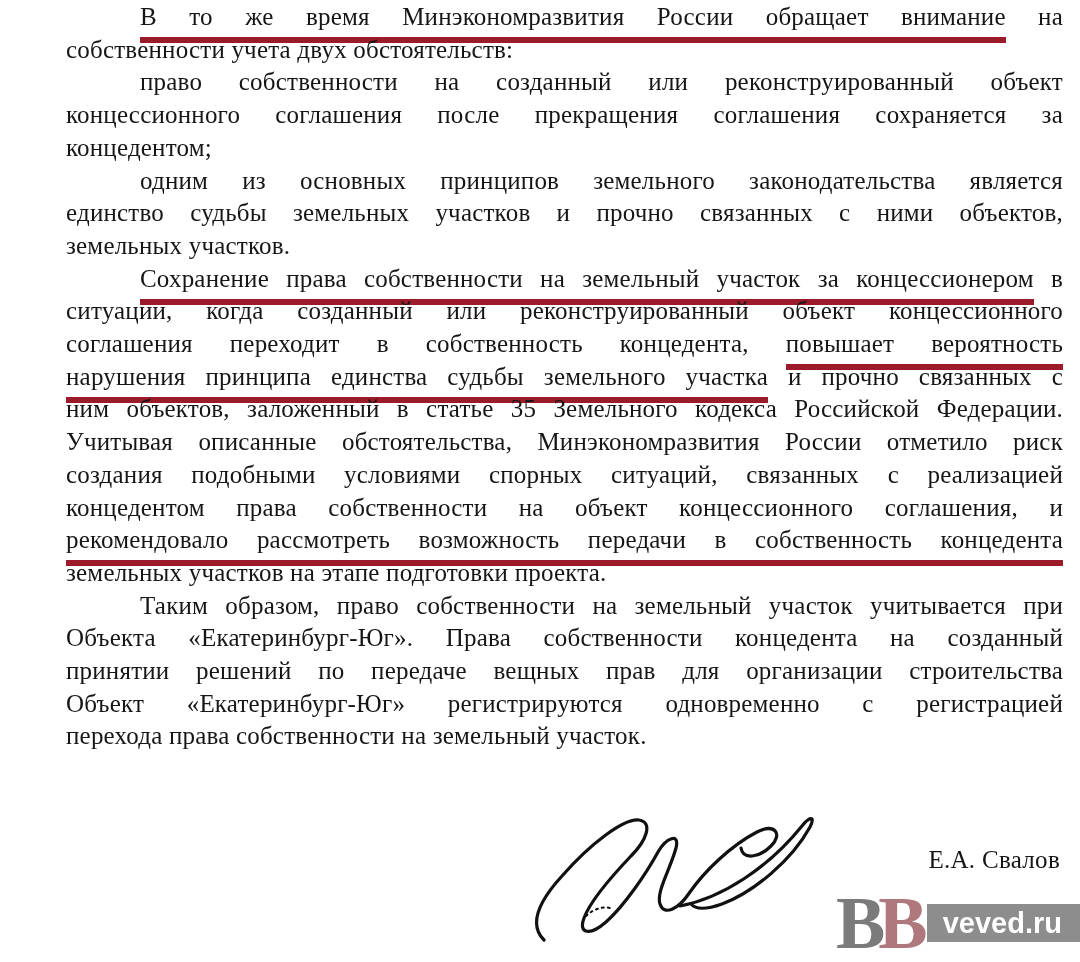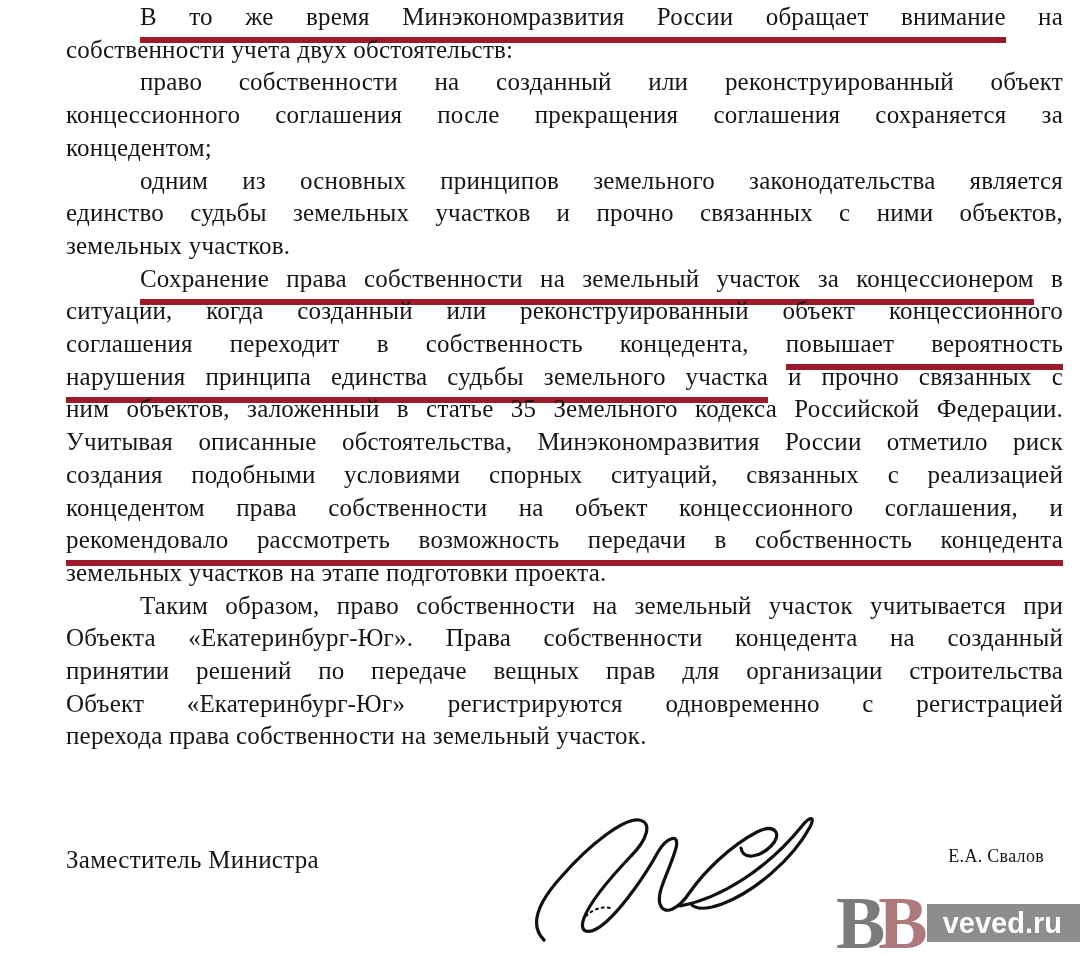--- a/index.html
+++ b/index.html
@@ -41,22 +41,22 @@
   .seg{ }
   .seg.u{
     border-bottom:6px solid var(--accent-red);
     padding-bottom:7px;
   }
   .sign-title{
     position:absolute;left:66px;top:846px;
     font-size:25px;letter-spacing:0.3px;
   }
   .sign-name{
-    position:absolute;right:36px;top:846px;
-    font-size:18px;letter-spacing:0.3px;text-align:right;
+    position:absolute;right:20px;top:846px;
+    font-size:25px;letter-spacing:0.3px;text-align:right;
   }
   .sign-svg{
     position:absolute;left:530px;top:788px;
     width:340px;height:172px;
   }
   .watermark{
     position:absolute;right:0;bottom:10px;
     display:flex;align-items:center;
     font-family:"Liberation Serif", serif;
   }
@@ -104,21 +104,20 @@
       <div class="line"><span class="seg">концедентом права собственности на объект концессионного соглашения, и</span></div>
       <div class="line"><span class="seg u">рекомендовало рассмотреть возможность передачи в собственность концедента</span></div>
       <div class="line last"><span class="seg">земельных участков на этапе подготовки проекта.</span></div>
       <div class="line indent"><span class="seg">Таким образом, право собственности на земельный участок учитывается при</span></div>
       <div class="line"><span class="seg">Объекта «Екатеринбург-Юг». Права собственности концедента на созданный</span></div>
       <div class="line"><span class="seg">принятии решений по передаче вещных прав для организации строительства</span></div>
       <div class="line"><span class="seg">Объект «Екатеринбург-Юг» регистрируются одновременно с регистрацией</span></div>
       <div class="line last"><span class="seg">перехода права собственности на земельный участок.</span></div>
     </div>
 
-  <div class="sign-title">Заместитель Министра</div>
 
   <svg class="sign-svg" viewBox="0 0 340 172" fill="none" xmlns="http://www.w3.org/2000/svg">
     <path d="M14,152 C-2,136 10,112 32,88 C60,56 94,30 109,32 C123,34 117,52 101,68 C81,89 60,114 54,130 C48,146 60,148 76,134 C94,118 116,86 128,64 C136,50 150,44 146,60 C140,82 126,104 130,116 C134,128 148,122 160,104 C174,84 200,58 227,44 C245,35 253,46 241,58 C229,70 213,72 211,60" stroke="#111111" stroke-width="3.2" stroke-linecap="round" stroke-linejoin="round"></path>
     <path d="M150,118 C192,110 238,80 272,38 C279,29 286,27 280,39 C262,72 224,104 192,116 C178,121 166,122 161,116" stroke="#111111" stroke-width="3.2" stroke-linecap="round" stroke-linejoin="round"></path>
     <path d="M56,128 C62,122 72,118 80,120" stroke="#111111" stroke-width="2" stroke-linecap="round" stroke-dasharray="2 4"></path>
   </svg>
 
   <div class="sign-name">Е.А. Свалов</div>
 
   <div class="watermark">

